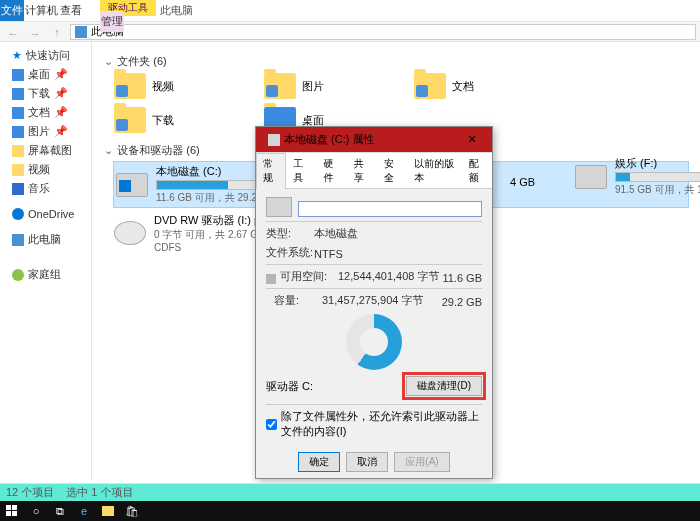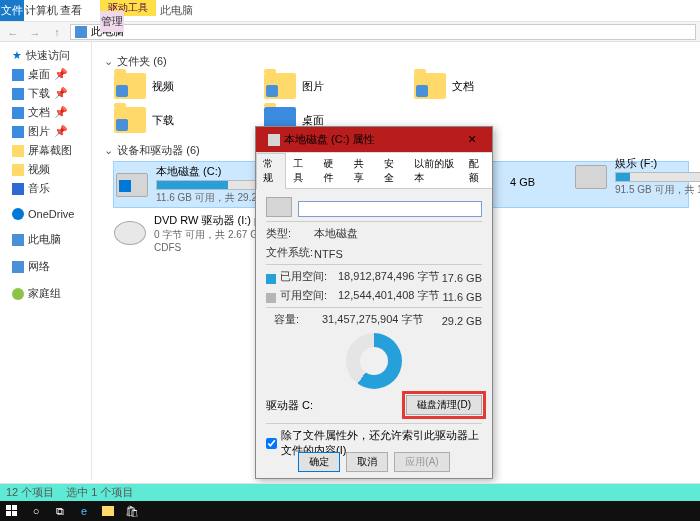--- a/index.html
+++ b/index.html
@@ -133,24 +133,20 @@
     <div class="sb-item">
         <span class="sb-ico" style="background:#0078d7;border-radius:50%"></span>
         <span>OneDrive</span>
       </div>
     <div class="sb-sep"></div>
     <div class="sb-item">
         <span class="sb-ico" style="background:#4a90d9"></span>
         <span>此电脑</span>
       </div>
     <div class="sb-sep"></div>
-    <div class="sb-item">
-        <span class="sb-ico" style="background:#4a90d9"></span>
-        <span>网络</span>
-      </div>
     <div class="sb-sep"></div>
     <div class="sb-item">
         <span class="sb-ico" style="background:#8bc34a;border-radius:50%"></span>
         <span>家庭组</span>
       </div>
   </div>
 
   <div class="content">
     <div class="section-hdr">
         <span class="chev">⌄</span>
@@ -250,26 +246,20 @@
     <div class="dlg-row">
         <span class="lbl">类型:</span>
         <span class="val">本地磁盘</span>
       </div>
     <div class="dlg-row">
         <span class="lbl">文件系统:</span>
         <span class="val">NTFS</span>
       </div>
     <hr class="dlg-hr">
     <div class="dlg-row">
-        <span class="sq blue"></span>
-        <span class="lbl">已用空间:</span>
-        <span class="val" style="margin-left:10px">18,912,874,496 字节</span>
-        <span class="val" style="margin-left:auto">17.6 GB</span>
-      </div>
-    <div class="dlg-row">
         <span class="sq gray"></span>
         <span class="lbl">可用空间:</span>
         <span class="val" style="margin-left:10px">12,544,401,408 字节</span>
         <span class="val" style="margin-left:auto">11.6 GB</span>
       </div>
     <hr class="dlg-hr">
     <div class="dlg-row">
         <span class="lbl" style="margin-left:8px">容量:</span>
         <span class="val" style="margin-left:0">31,457,275,904 字节</span>
         <span class="val" style="margin-left:auto">29.2 GB</span>

